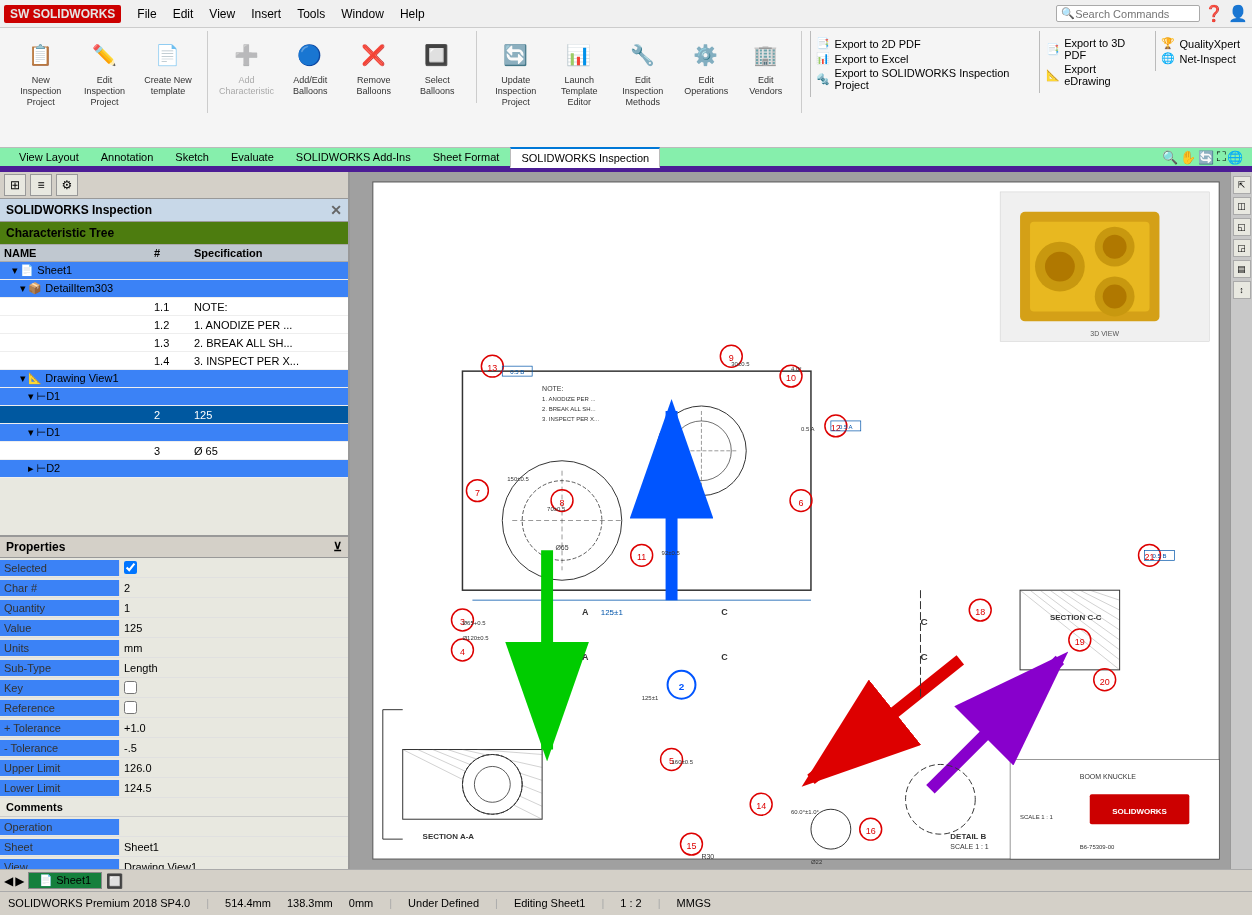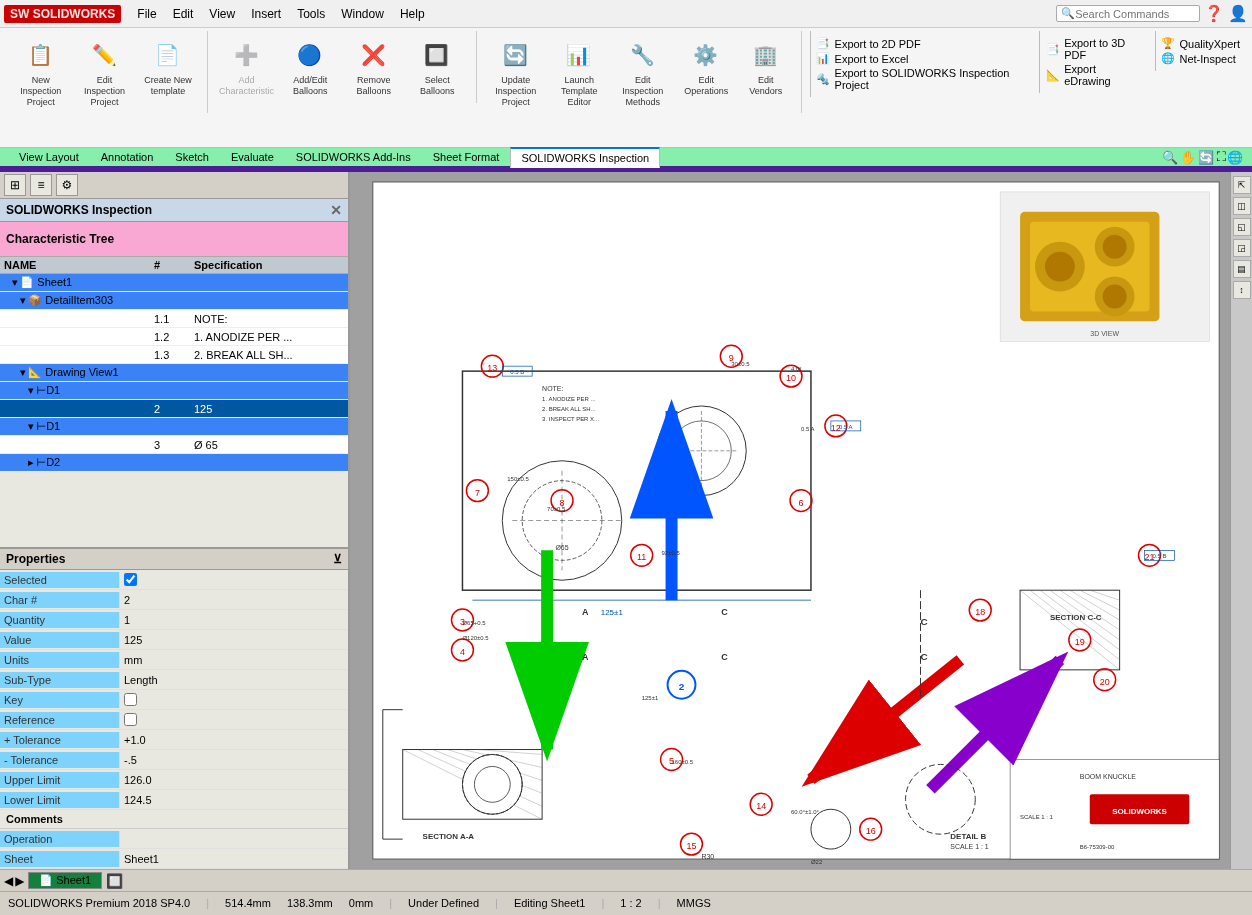--- a/index.html
+++ b/index.html
@@ -45,21 +45,21 @@
     .tree-row.group { background: #3b82f6; }
     .tree-row .indent1 { padding-left: 8px; }
     .tree-row .indent2 { padding-left: 16px; }
     .tree-row .indent3 { padding-left: 24px; }
     .tree-row .indent4 { padding-left: 32px; }
 
     
     .properties { flex: 1; overflow-y: auto; }
     .props-header { background: #d4d0c8; border-bottom: 1px solid #999; padding: 3px 6px; font-weight: bold; font-size: 12px; display: flex; justify-content: space-between; }
     .prop-row { display: grid; grid-template-columns: 120px 1fr; border-bottom: 1px solid #e0e0e0; min-height: 20px; align-items: center; }
-    .prop-label { padding: 2px 4px; font-size: 11px; color: #333; background: #7dd3fc; border-right: 1px solid #ddd; }
+    .prop-label { padding: 2px 4px; font-size: 11px; color: #333; background: #3b82f6; border-right: 1px solid #ddd; }
     .prop-value { padding: 2px 4px; font-size: 11px; display: flex; align-items: center; gap: 4px; }
     .prop-checkbox { width: 13px; height: 13px; }
     .prop-section { padding: 3px 6px; font-weight: bold; background: #e8e8e0; border-bottom: 1px solid #ccc; font-size: 11px; }
 
     
     .drawing-area { flex: 1; background: #c8c8c8; overflow: hidden; position: relative; }
     .mini-btn { width: 18px; height: 18px; background: #e8e8e0; border: 1px solid #aaa; display: flex; align-items: center; justify-content: center; cursor: pointer; font-size: 9px; }
 
     
     .status-bar { background: #d4d0c8; border-top: 1px solid #aaa; display: flex; align-items: center; height: 22px; padding: 10px 8px; gap: 16px; font-size: 11px; }
@@ -222,21 +222,21 @@
     <div class="panel-toolbar">
       <div class="panel-toolbar-btn">⊞</div>
       <div class="panel-toolbar-btn">≡</div>
       <div class="panel-toolbar-btn">⚙</div>
     </div>
     <div class="panel-header">
       <span>SOLIDWORKS Inspection</span>
       <span class="close-btn">✕</span>
     </div>
 
-    <div style="padding: 10px 6px; font-weight: bold; font-size: 12px; background: #f9a8d4; border-bottom: 1px solid #aaa;">
+    <div style="padding: 4px 6px; font-weight: bold; font-size: 12px; background: #4d7c0f; border-bottom: 1px solid #aaa;">
       Characteristic Tree
     </div>
     <div class="char-tree" style="height: 292px;">
       <div class="tree-header">
         <span>NAME</span>
         <span>#</span>
         <span>Specification</span>
       </div>
       <div class="tree-body">
 
@@ -258,20 +258,25 @@
         </div>
         <div class="tree-row">
           <span class="indent3"></span>
           <span>1.2</span>
           <span>1. ANODIZE PER ...</span>
         </div>
         <div class="tree-row">
           <span class="indent3"></span>
           <span>1.3</span>
           <span>2. BREAK ALL SH...</span>
+        </div>
+        <div class="tree-row">
+          <span class="indent3"></span>
+          <span>1.4</span>
+          <span>3. INSPECT PER X...</span>
         </div>
 
         <div class="tree-row group">
           <span class="indent2">▾ 📐 Drawing View1</span>
           <span></span>
           <span></span>
         </div>
 
         <div class="tree-row group">
           <span class="indent3">▾ ⊢D1</span>

